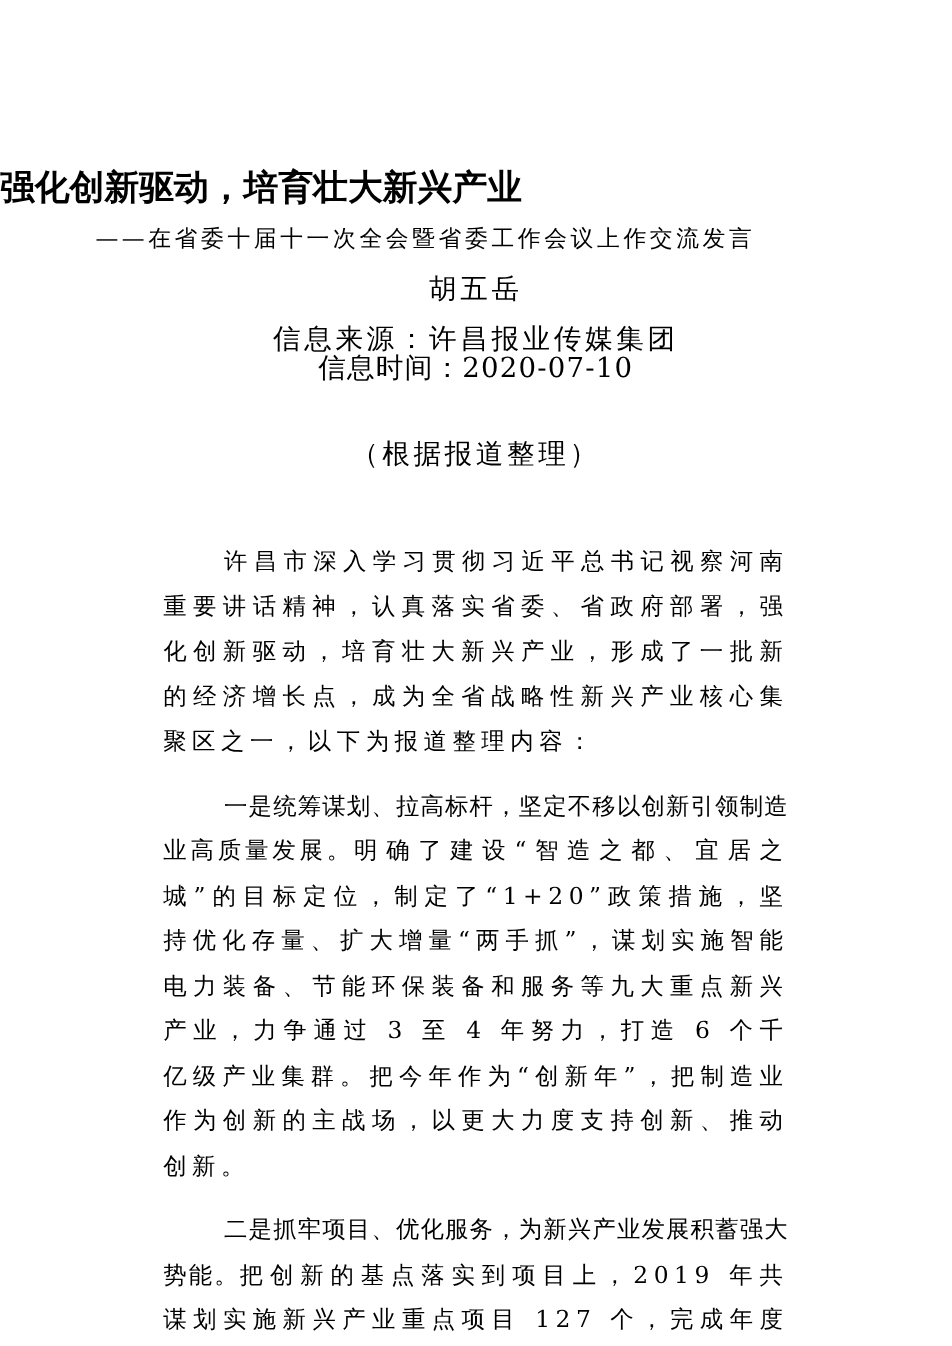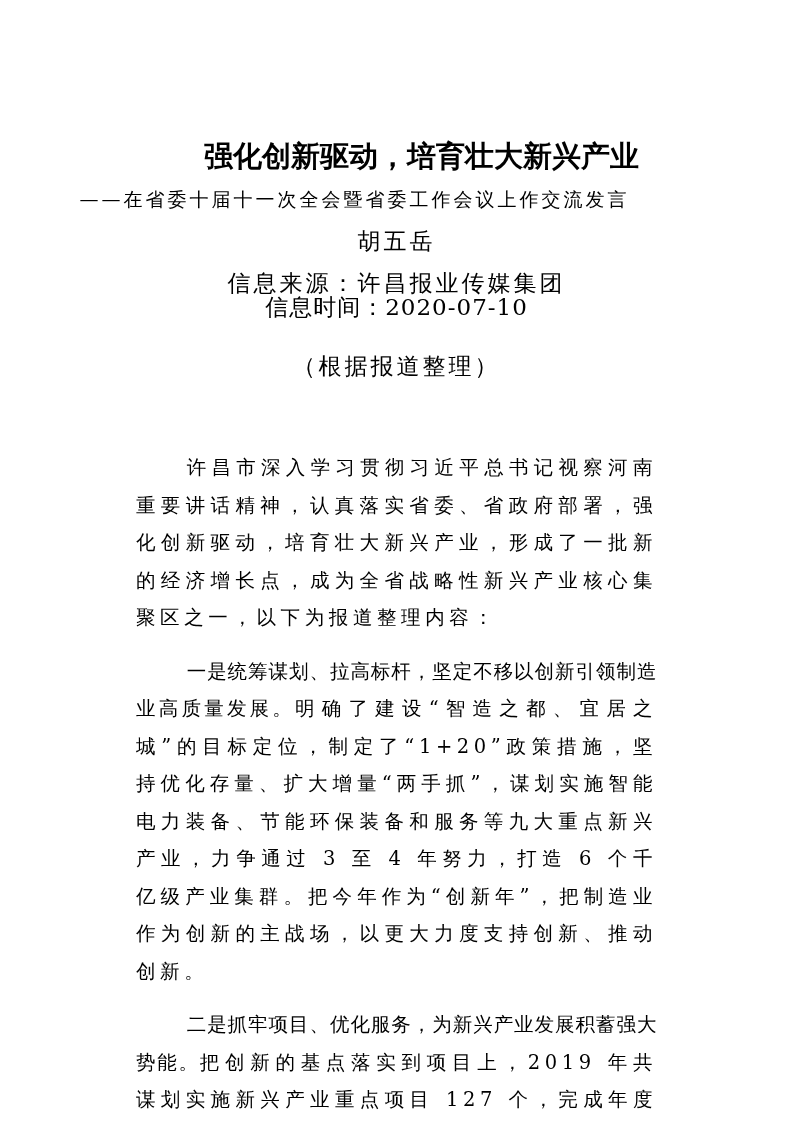--- a/index.html
+++ b/index.html
@@ -20,21 +20,21 @@
       left: 0;
       top: 0;
       width: 793px;
       height: 1122px;
     }
     .title {
       position: absolute;
       left: 0;
       width: 639px;
       top: 136px;
-      text-align: right;
+      text-align: left;
       font-family: "DejaVu Sans", "Liberation Sans", sans-serif;
       font-weight: bold;
       font-size: 29px;
       line-height: 40px;
       letter-spacing: 0px;
     }
     .subtitle {
       position: absolute;
       left: 0;
       width: 709px;
@@ -49,21 +49,21 @@
       left: 0;
       width: 793px;
       text-align: center;
       font-size: 23px;
       line-height: 30px;
       letter-spacing: 3px;
     }
     .author { top: 226px; }
     .source { top: 268px; }
     .time { top: 292px; letter-spacing: 1px; }
-    .note { top: 351px; }
+    .note { top: 364px; }
     .body {
       position: absolute;
       left: 120px;
       width: 553px;
       top: 433px;
       font-size: 19.5px;
       line-height: 37.5px;
       letter-spacing: 4.6px;
       text-align: justify;
       text-align-last: left;

